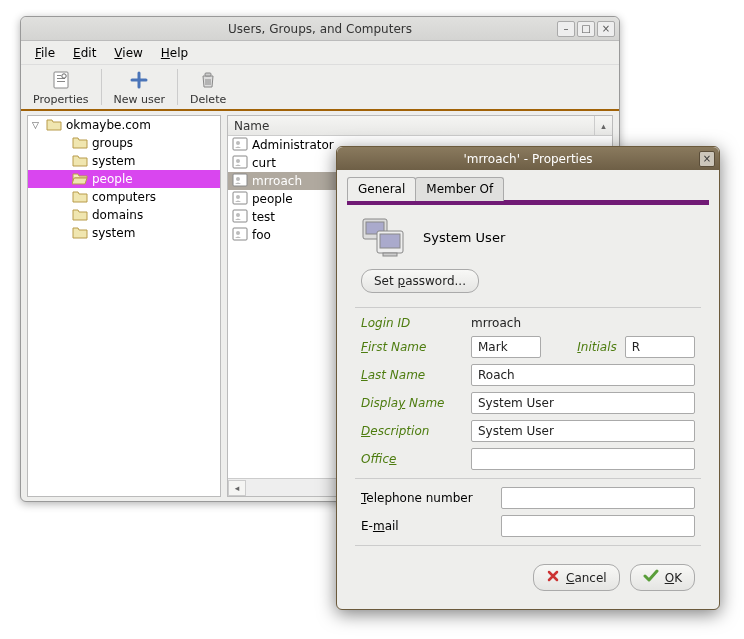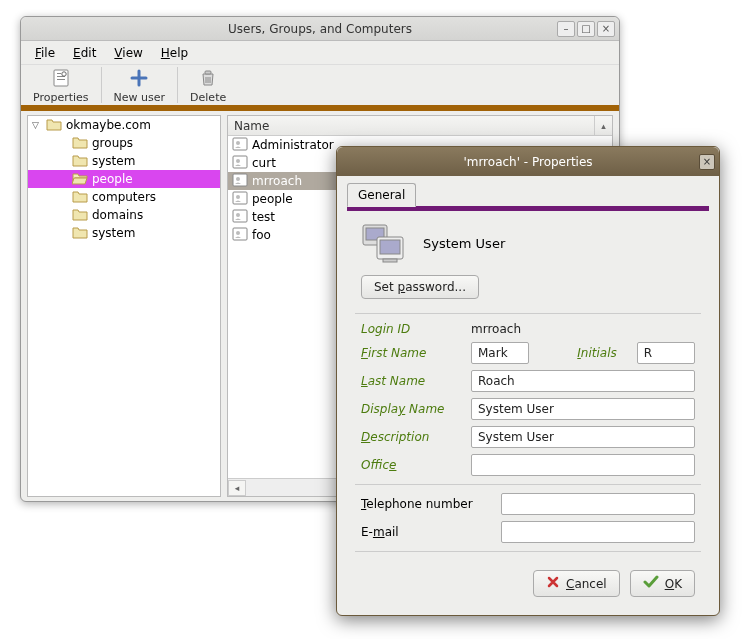--- a/index.html
+++ b/index.html
@@ -5,21 +5,21 @@
 * { box-sizing: border-box; margin: 0; padding: 0; font-family: "DejaVu Sans", Arial, sans-serif; font-size: 12px; }
 body { background: #fff; width: 744px; height: 639px; position: relative; }
 .window { position: absolute; background: #eeeeec; border: 1px solid #999; border-radius: 6px; box-shadow: 0 2px 8px rgba(0,0,0,0.3); }
 .titlebar { height: 24px; background: linear-gradient(#e0e0de, #d4d4d2); border-bottom: 1px solid #bbb; display: flex; align-items: center; justify-content: center; position: relative; border-radius: 6px 6px 0 0; }
 .titlebar .title { color: #333; font-size: 12px; }
 .titlebar .wbtns { position: absolute; right: 4px; display: flex; gap: 2px; }
 .wbtn { width: 18px; height: 16px; border: 1px solid #aaa; background: #eee; display: flex; align-items: center; justify-content: center; font-size: 10px; color: #555; border-radius: 2px; cursor: pointer; }
 .menubar { height: 24px; display: flex; align-items: center; padding: 0 6px; gap: 2px; border-bottom: 1px solid #ddd; }
 .menubar .mitem { padding: 13px 8px; cursor: pointer; }
 .ul { text-decoration: underline; }
-.toolbar { height: 46px; display: flex; align-items: center; padding: 2px 4px; border-bottom: 6px solid #a16207; }
+.toolbar { height: 46px; display: flex; align-items: center; padding: 2px 4px; border-bottom: 2px solid #a16207; }
 .tbtn { display: flex; flex-direction: column; align-items: center; padding: 2px 8px; cursor: pointer; gap: 2px; }
 .tbtn .ticon { width: 22px; height: 22px; display: flex; align-items: center; justify-content: center; }
 .tbtn .tlabel { font-size: 11px; color: #333; }
 .sep { width: 1px; height: 36px; background: #ccc; margin: 0 4px; }
 .mainbody { display: flex; height: 390px; padding: 4px 6px; gap: 6px; }
 .treepane { width: 194px; background: #fff; border: 1px solid #bbb; overflow: hidden; }
 .treerow { display: flex; align-items: center; height: 18px; padding-left: 4px; gap: 4px; cursor: pointer; }
 .treerow.sel { background: #d946ef; color: #fff; }
 .treerow .indent2 { width: 36px; }
 .expander { width: 10px; font-size: 9px; color: #555; }
@@ -29,38 +29,38 @@
 .hdrbtn { position: absolute; right: 0; top: 0; width: 18px; height: 20px; border-left: 1px solid #ccc; display: flex; align-items: center; justify-content: center; font-size: 9px; color: #666; }
 .listrow { height: 18px; display: flex; align-items: center; padding-left: 4px; gap: 4px; cursor: pointer; }
 .listrow.sel { background: #b0a99f; color: #fff; }
 .uicon { width: 16px; height: 14px; }
 .hscroll { height: 18px; background: #eee; border-top: 1px solid #ccc; display: flex; align-items: center; }
 .hscroll .arr { width: 18px; height: 16px; border: 1px solid #ccc; background: #f5f5f3; display: flex; align-items: center; justify-content: center; font-size: 9px; color: #666; }
 .hscroll .track { flex: 1; }
 
 
 .dialog { position: absolute; background: #eeeeec; border: 1px solid #6b5a3c; border-radius: 6px; box-shadow: 0 4px 18px rgba(0,0,0,0.5); }
-.dtitlebar { height: 29px; background: linear-gradient(#8a7a5e, #6e5f46); border-radius: 6px 6px 0 0; display: flex; align-items: center; justify-content: center; position: relative; color: #fff; }
+.dtitlebar { height: 23px; background: linear-gradient(#8a7a5e, #6e5f46); border-radius: 6px 6px 0 0; display: flex; align-items: center; justify-content: center; position: relative; color: #fff; }
 .dtitlebar .dclose { position: absolute; right: 4px; width: 16px; height: 16px; background: #ccc6ba; border: 1px solid #5a4d38; border-radius: 2px; display: flex; align-items: center; justify-content: center; font-size: 10px; color: #333; cursor: pointer; }
 .dbody { padding: 6px 10px 10px 10px; }
 .tabs { display: flex; border-bottom: 5px solid #701a75; }
 .tab { padding: 4px 10px; border: 1px solid #aaa; border-bottom: none; background: #e0e0de; margin-right: -1px; cursor: pointer; position: relative; top: 1px; border-radius: 3px 3px 0 0; }
 .tab.active { background: #eeeeec; border-bottom: 1px solid #eeeeec; }
 .panel { padding: 10px 8px 6px 8px; }
 .usericon-row { display: flex; align-items: center; gap: 16px; margin-bottom: 10px; padding-left: 6px; }
 .bigicon { width: 46px; height: 44px; }
-.btn { display: inline-flex; align-items: center; gap: 6px; padding: 4px 12px; background: linear-gradient(#f8f8f6, #e5e5e3); border: 1px solid #aaa; border-radius: 4px; cursor: pointer; color: #222; }
+.btn { display: inline-flex; align-items: center; gap: 6px; padding: 4px 12px; background: linear-gradient(#f8f8f6, #e5e5e3); border: 1px solid #aaa; border-radius: 11px; cursor: pointer; color: #222; }
 .hr { border: none; border-top: 1px solid #ccc; margin: 8px 0; }
 .form { display: grid; grid-template-columns: 100px 1fr; row-gap: 6px; column-gap: 10px; align-items: center; padding: 0 6px; }
 .form label { color: #4d7c0f; font-style: italic; }
 .form .val { color: #222; }
 .textin { border: 1px solid #aaa; background: #fff; height: 22px; padding: 2px 6px; font-size: 12px; color: #222; border-radius: 2px; width: 100%; }
 .form2 { display: grid; grid-template-columns: 130px 1fr; row-gap: 6px; column-gap: 10px; align-items: center; padding: 0 6px; }
 .btnrow { display: flex; justify-content: flex-end; gap: 10px; padding: 10px 6px 2px 6px; }
-.firstname-row { display: flex; gap: 20px; align-items: center; }
+.firstname-row { display: flex; gap: 8px; align-items: center; }
 .firstname-row .textin { flex: 1; }
 .init-label { width: auto; margin-left: 28px; }
 .init-in { width: 36px; }
 </style>
 </head>
 <body>
 
 <div class="window" style="left:20px; top:16px; width:600px;">
   <div class="titlebar">
     <span class="title">Users, Groups, and Computers</span>
@@ -233,20 +233,21 @@
 </div>
 
 <div class="dialog" style="left:336px; top:146px; width:384px;">
   <div class="dtitlebar">
     <span>'mrroach' - Properties</span>
     <div class="dclose">×</div>
   </div>
   <div class="dbody">
     <div class="tabs">
       <div class="tab active"><span>General</span></div>
+      <div class="tab"><span>Member Of</span></div>
     </div>
     <div class="panel">
       <div class="usericon-row">
         <span class="bigicon">
           <svg width="46" height="44" viewBox="0 0 46 44">
             <rect x="2" y="4" width="24" height="20" rx="2" fill="#ddd" stroke="#888"></rect>
             <rect x="5" y="7" width="18" height="12" fill="#aac" stroke="#888"></rect>
             <rect x="16" y="16" width="26" height="22" rx="2" fill="#eee" stroke="#888"></rect>
             <rect x="19" y="19" width="20" height="14" fill="#aac" stroke="#888"></rect>
             <rect x="22" y="38" width="14" height="3" fill="#ccc" stroke="#888"></rect>

